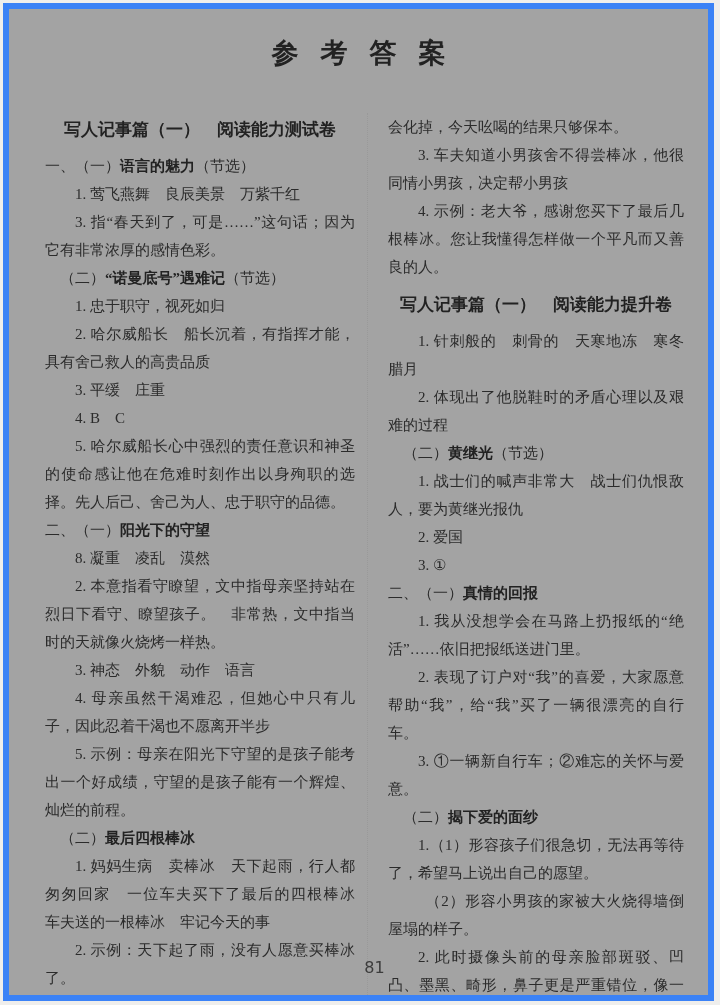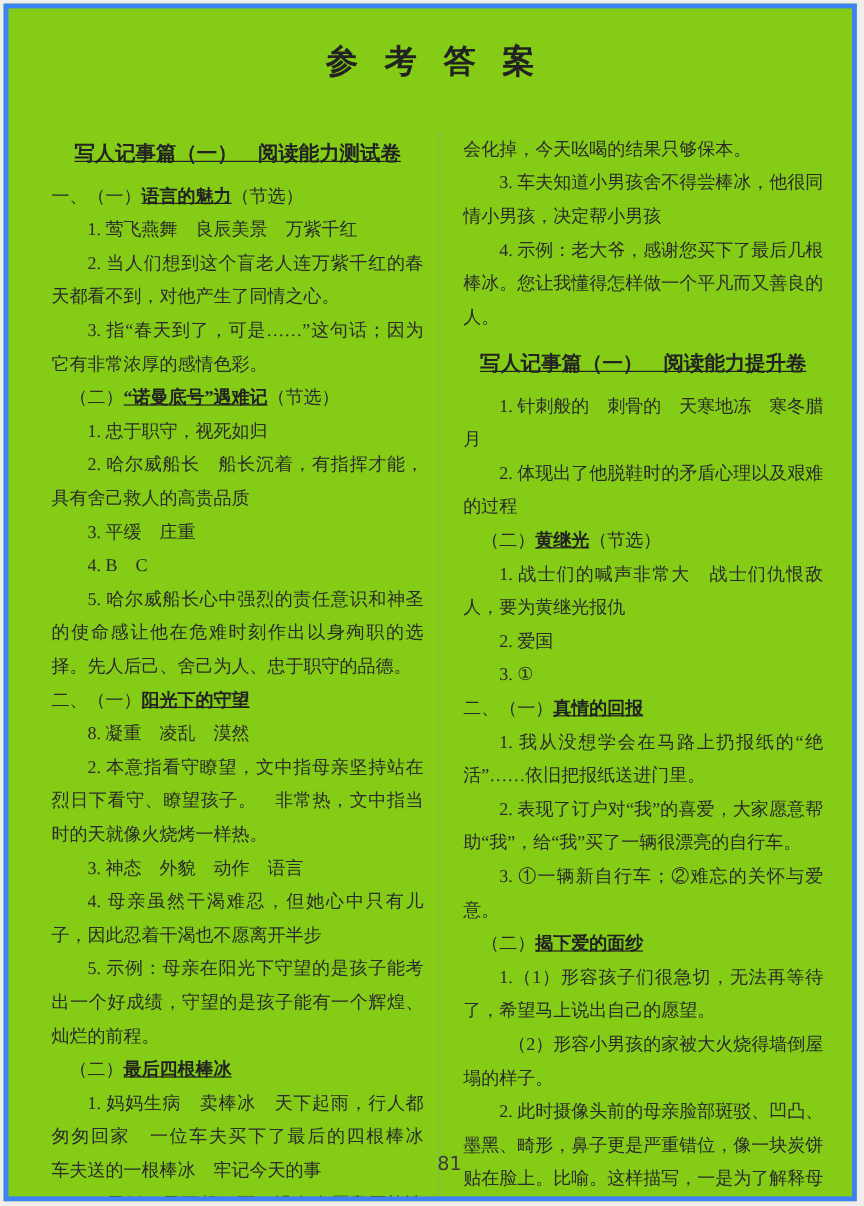--- a/index.html
+++ b/index.html
@@ -7,22 +7,22 @@
     width: 720px; height: 1005px;
     background: #efeeec;
     font-family: "Liberation Serif", "DejaVu Serif", serif;
     color: #2b2b2b;
     position: relative;
     overflow: hidden;
   }
   .page {
     position: absolute;
     top: 3px; left: 3px; right: 6px; bottom: 4px;
-    background: #84cc16;
-    border: 4px solid #3b82f6;
+    background: #a3a3a3;
+    border: 6px solid #3b82f6;
     overflow: hidden;
   }
   .title {
     margin: 26px 0 0 0;
     text-align: center;
     font-size: 27px;
     font-weight: bold;
     letter-spacing: 22px;
     text-indent: 22px;
     color: #222;
@@ -53,42 +53,41 @@
   p.sec-heading {
     text-align: center;
     font-weight: bold;
     font-size: 17px;
     line-height: 30px;
     margin: 9px 0 7px 0;
     color: #222;
     text-indent: 0;
   }
   .column > p.sec-heading:first-child { margin-top: 2px; }
-  .bold { font-weight: bold; color: #222; text-decoration: underline; }
+  .bold { font-weight: bold; color: #222; }
   .page-num {
     position: absolute;
     bottom: 18px; left: 16px;
     width: 100%;
     text-align: center;
     font-size: 16px;
     color: #3c3c3c;
     font-family: "DejaVu Sans", "Liberation Sans", sans-serif;
   }
 </style>
 </head>
 <body>
 
 <div class="page">
   <h1 class="title">参考答案</h1>
   <div class="columns">
     <div class="column col-left">
         <p class="sec-heading"><span class="bold">写人记事篇（一）　阅读能力测试卷</span></p>
         <p class="flush"><span>一、（一）</span><span class="bold">语言的魅力</span><span>（节选）</span></p>
         <p class="item"><span>1. 莺飞燕舞　良辰美景　万紫千红</span></p>
-        <p class="item"><span>2. 当人们想到这个盲老人连万紫千红的春天都看不到，对他产生了同情之心。</span></p>
         <p class="item"><span>3. 指“春天到了，可是……”这句话；因为它有非常浓厚的感情色彩。</span></p>
         <p class="sub"><span>（二）</span><span class="bold">“诺曼底号”遇难记</span><span>（节选）</span></p>
         <p class="item"><span>1. 忠于职守，视死如归</span></p>
         <p class="item"><span>2. 哈尔威船长　船长沉着，有指挥才能，具有舍己救人的高贵品质</span></p>
         <p class="item"><span>3. 平缓　庄重</span></p>
         <p class="item"><span>4. B　C</span></p>
         <p class="item"><span>5. 哈尔威船长心中强烈的责任意识和神圣的使命感让他在危难时刻作出以身殉职的选择。先人后己、舍己为人、忠于职守的品德。</span></p>
         <p class="flush"><span>二、（一）</span><span class="bold">阳光下的守望</span></p>
         <p class="item"><span>8. 凝重　凌乱　漠然</span></p>
         <p class="item"><span>2. 本意指看守瞭望，文中指母亲坚持站在烈日下看守、瞭望孩子。　非常热，文中指当时的天就像火烧烤一样热。</span></p>

